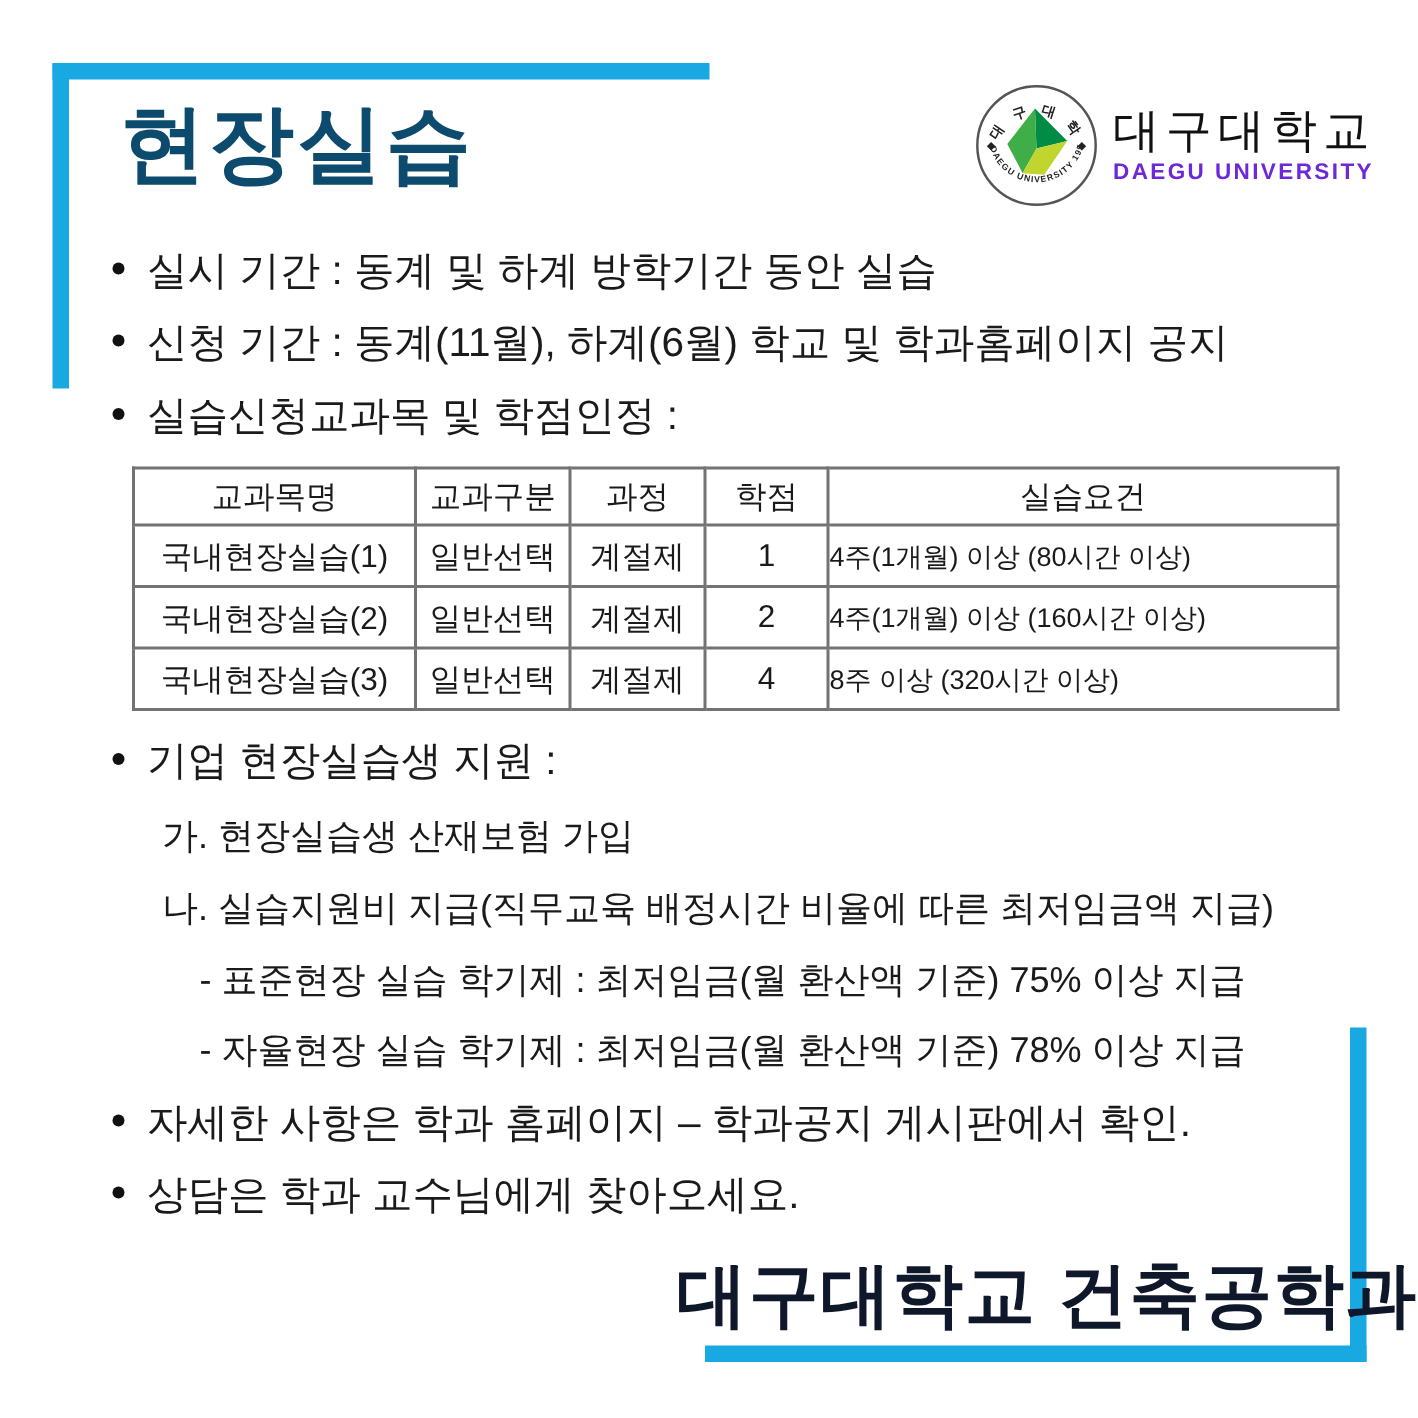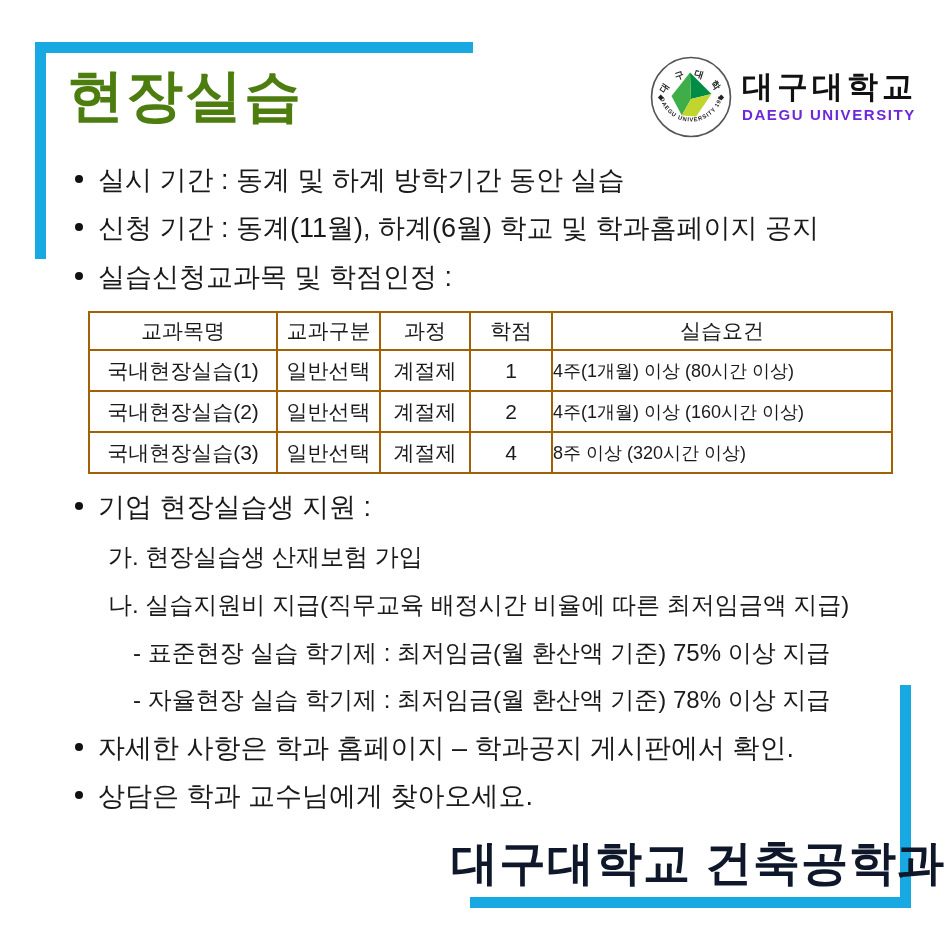--- a/index.html
+++ b/index.html
@@ -15,46 +15,46 @@
 
   
   .bar { position: absolute; background: #18a8e2; }
   .tl-h { left: 35px;  top: 42px;  width: 438px; height: 11px; }
   .tl-v { left: 35px;  top: 42px;  width: 11px;  height: 217px; }
   .br-h { left: 470px; top: 897px; width: 441px; height: 11px; }
   .br-v { left: 900px; top: 685px; width: 11px;  height: 223px; }
 
   
   .page-title {
-    left: 67px; top: 58px;
+    left: 80px; top: 58px;
     font-size: 57px; font-weight: 800; letter-spacing: 2px;
-    color: #4d7c0f;
+    color: #0c4a6e;
   }
   .logo { left: 650px; top: 55px; height: 84px; display: flex; align-items: center; gap: 10px; }
   .logo-text { display: flex; flex-direction: column; justify-content: center; }
-  .logo-ko { font-size: 31px; font-weight: 700; letter-spacing: 4px; color: #111; line-height: 1.05; }
+  .logo-ko { font-size: 31px; font-weight: 400; letter-spacing: 4px; color: #111; line-height: 1.05; }
   .logo-en { font-size: 15px; font-weight: 700; letter-spacing: 1.6px; color: #6d28d9; margin-top: 3px; }
 
   
   .line { position: absolute; display: flex; align-items: flex-start; white-space: nowrap; text-align: right; }
   .dot {
     width: 8px; height: 8px; border-radius: 50%; background: #111;
     margin-right: 15px; margin-top: 13px; flex: 0 0 auto;
   }
   .t-big { font-size: 27px; }
   .t-mid { font-size: 24px; }
 
   
   table.course {
     position: absolute; left: 88px; top: 311px; width: 803px;
     border-collapse: collapse; table-layout: fixed;
     font-size: 21px;
   }
   table.course th, table.course td {
-    border: 2px solid #a16207;
+    border: 2px solid #737373;
     text-align: center; vertical-align: middle;
     padding: 0; overflow: hidden; white-space: nowrap;
   }
   table.course th { font-weight: 400; height: 36px; }
   table.course td { height: 39px; font-weight: 400; }
   table.course td.req { text-align: left; padding-left: 0; font-size: 18px; }
 
   .footer-title {
     left: 0; right: 0; top: 832px; text-align: right;
     font-size: 47px; font-weight: 800; letter-spacing: 1px; color: #0f172a;

